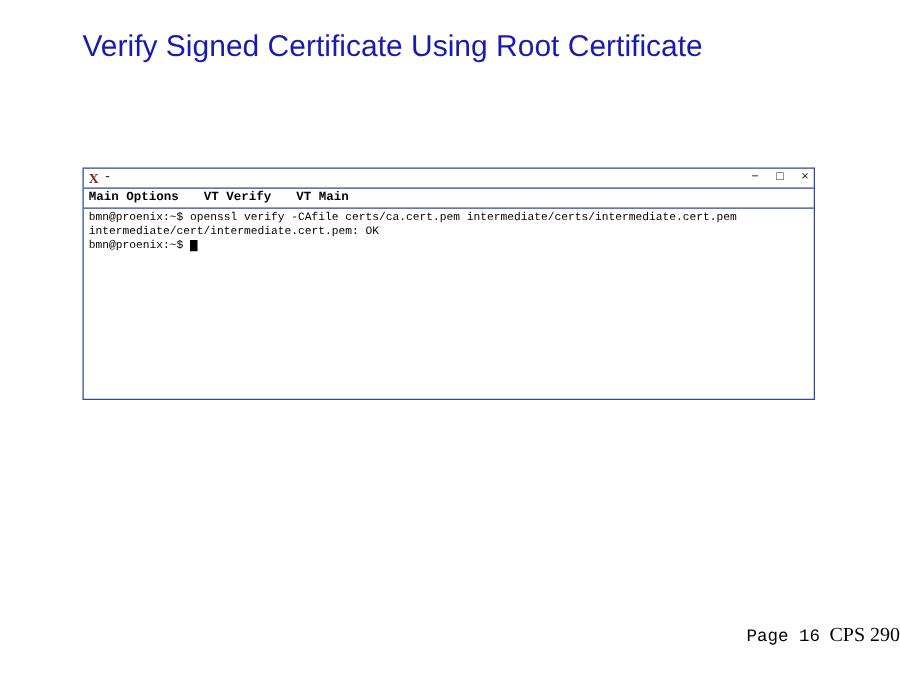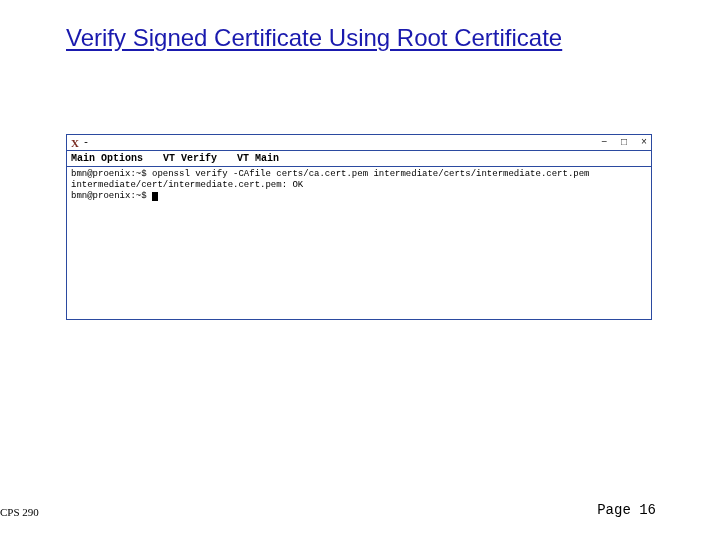--- a/index.html
+++ b/index.html
@@ -20,21 +20,20 @@
     box-sizing: border-box;
   }
   .title {
     position: absolute;
     top: 24px;
     left: 66px;
     right: 66px;
     font-family: "Comic Sans MS", "Comic Sans", cursive, sans-serif;
     font-size: 24px;
     color: #1a1aae;
-    text-decoration: underline;
     text-underline-offset: 3px;
   }
   .term-window {
     position: absolute;
     top: 134px;
     left: 66px;
     width: 586px;
     height: 186px;
     border: 1px solid #2b4aa0;
     background: #ffffff;
@@ -105,22 +104,22 @@
     width: 6px;
     height: 9px;
     background: #000;
     vertical-align: text-bottom;
   }
   .footer-course {
     position: absolute;
     bottom: 22px;
     left: 0;
     width: 100%;
-    text-align: left;
-    font-size: 11px;
+    text-align: right;
+    font-size: 16px;
     font-family: "Times New Roman", serif;
   }
   .footer-page {
     position: absolute;
     bottom: 22px;
     right: 64px;
     font-size: 14px;
     font-family: Liberation Mono, monospace;
   }
 </style>

